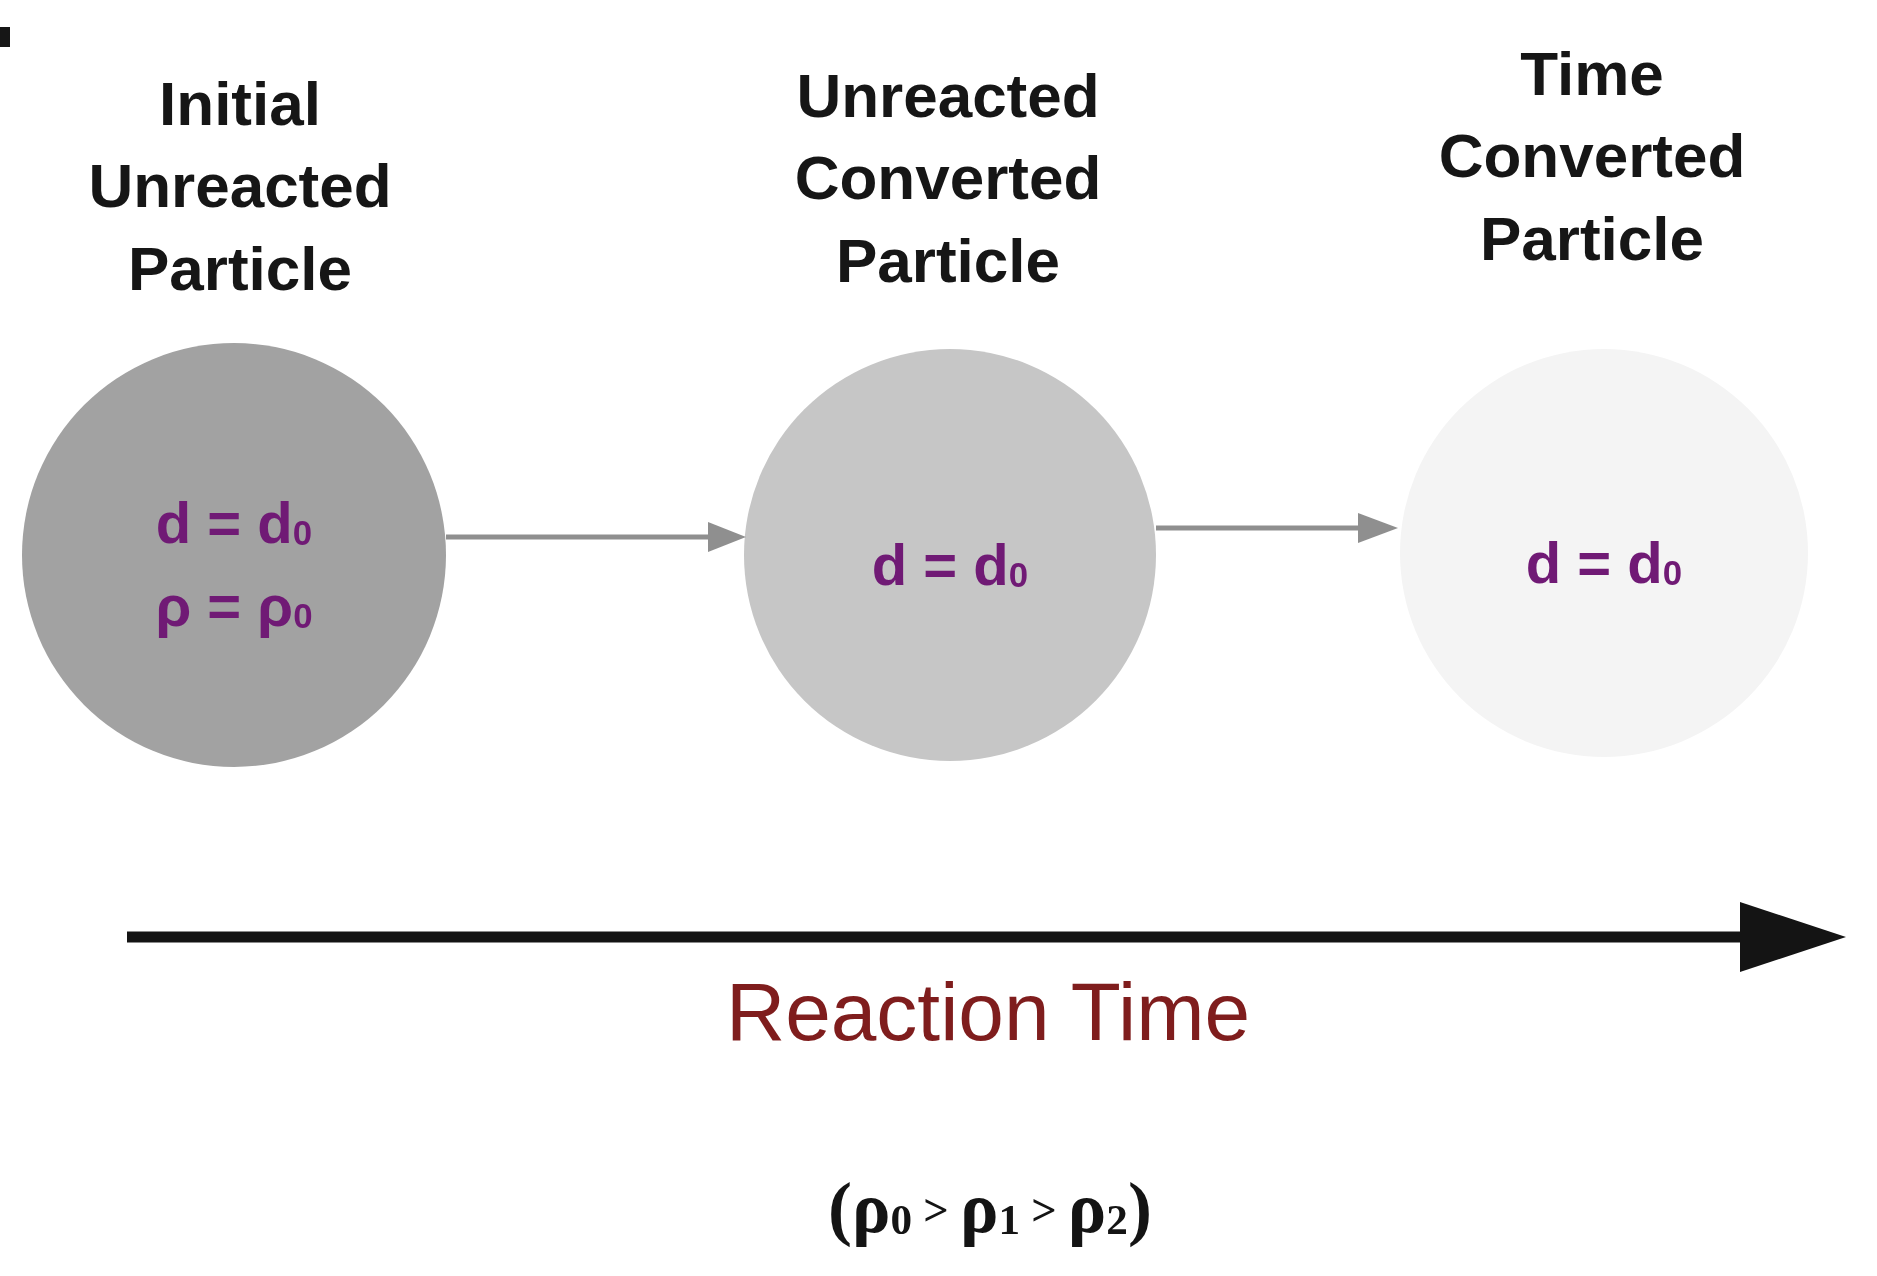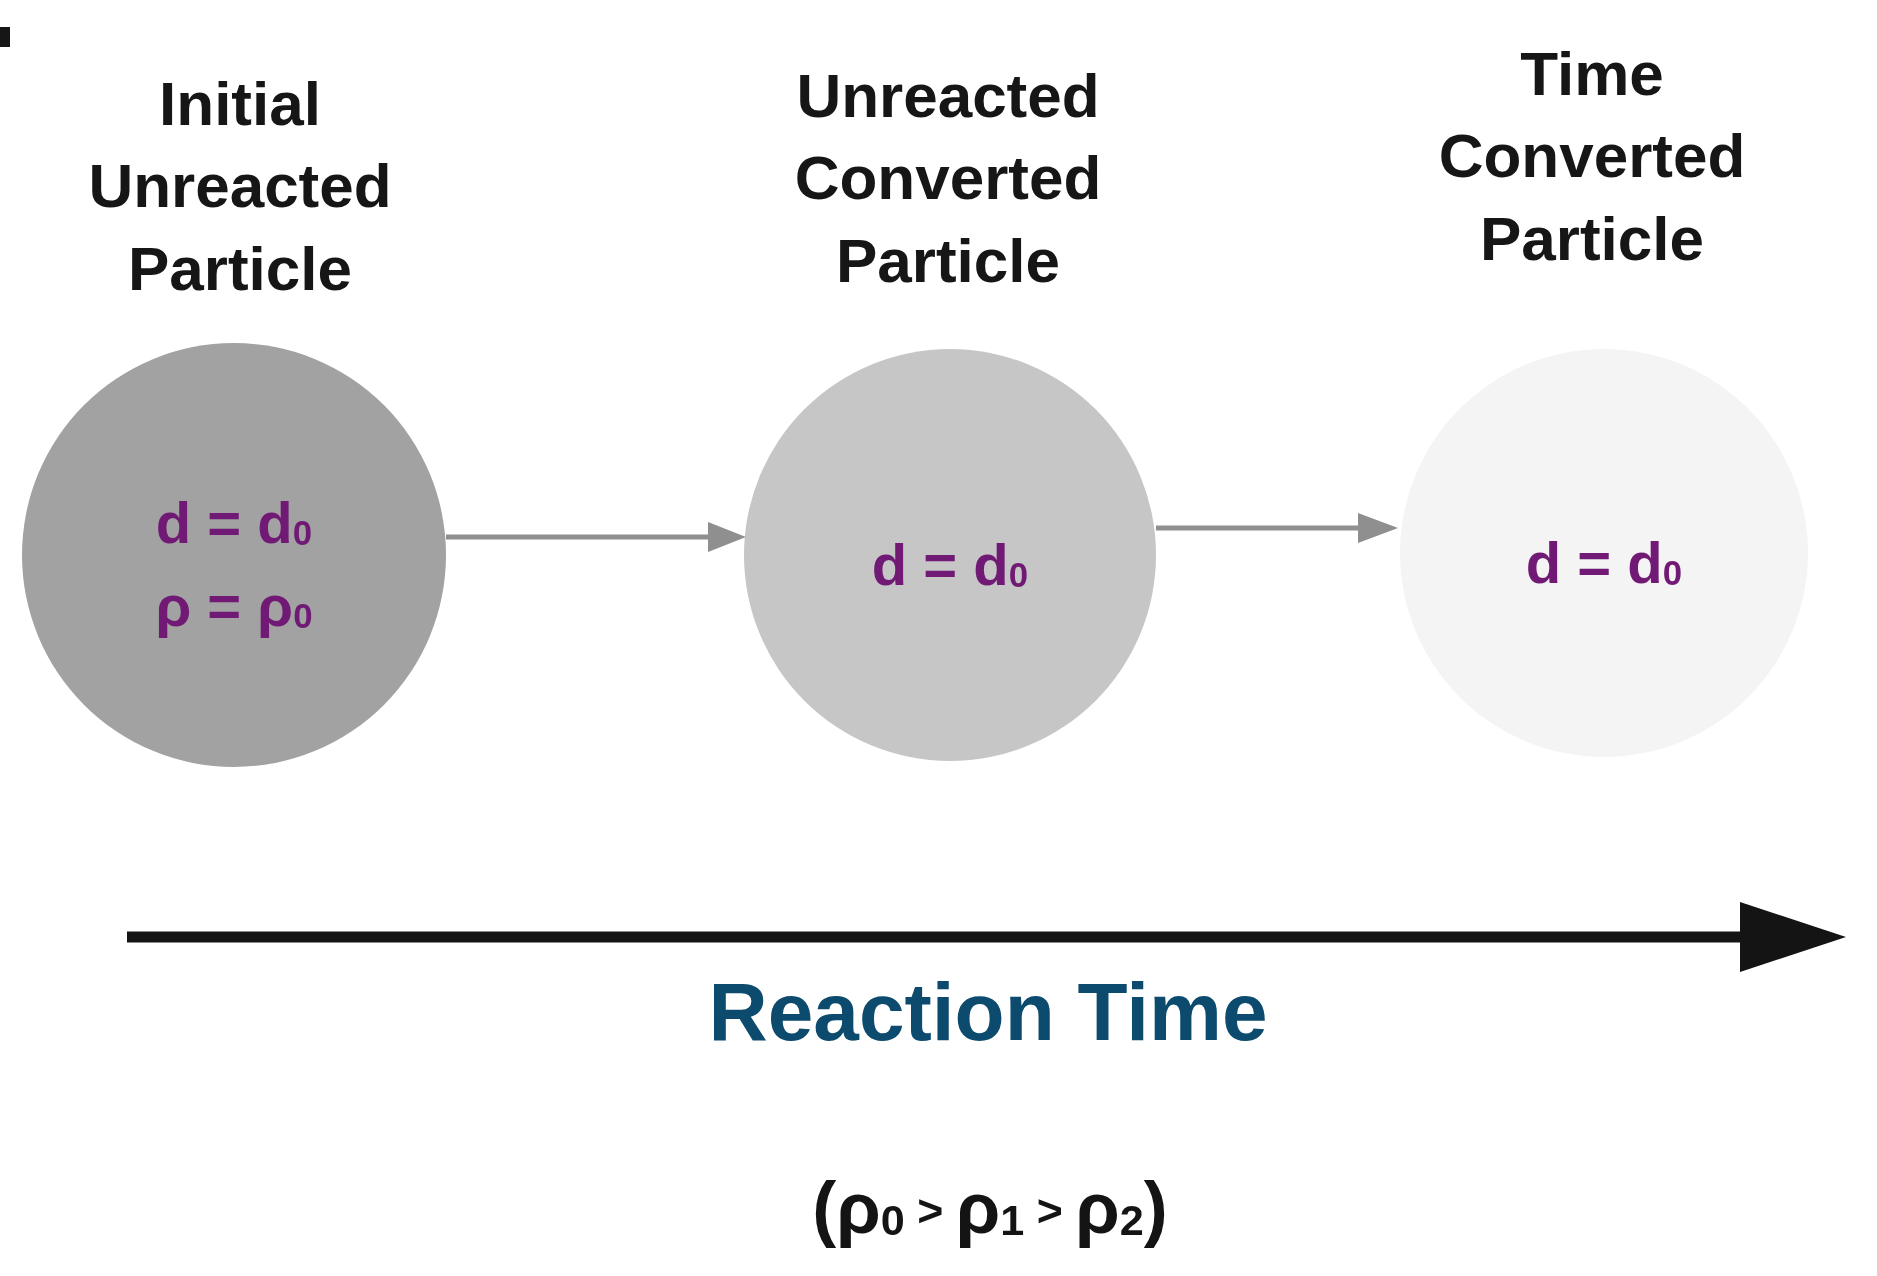--- a/index.html
+++ b/index.html
@@ -61,33 +61,34 @@
     width: 1877px;
     height: 1276px;
     pointer-events: none;
   }
   .reaction-time {
     position: absolute;
     top: 946px;
     left: 988px;
     transform: translateX(-50%);
     font-size: 82px;
-    font-weight: bold;
+    font-weight: normal;
     white-space: nowrap;
-    color: #0c4a6e;
+    color: #7f1d1d;
   }
   .formula {
     position: absolute;
     top: 1148px;
     left: 990px;
     transform: translateX(-50%);
     font-size: 72px;
     font-weight: bold;
     white-space: pre;
     color: #141414;
+    font-family: Liberation Serif, serif;
   }
   .formula .gt {
     font-size: 0.62em;
     vertical-align: 0.16em;
   }
 </style>
 </head>
 <body>
 
 <div class="canvas">

